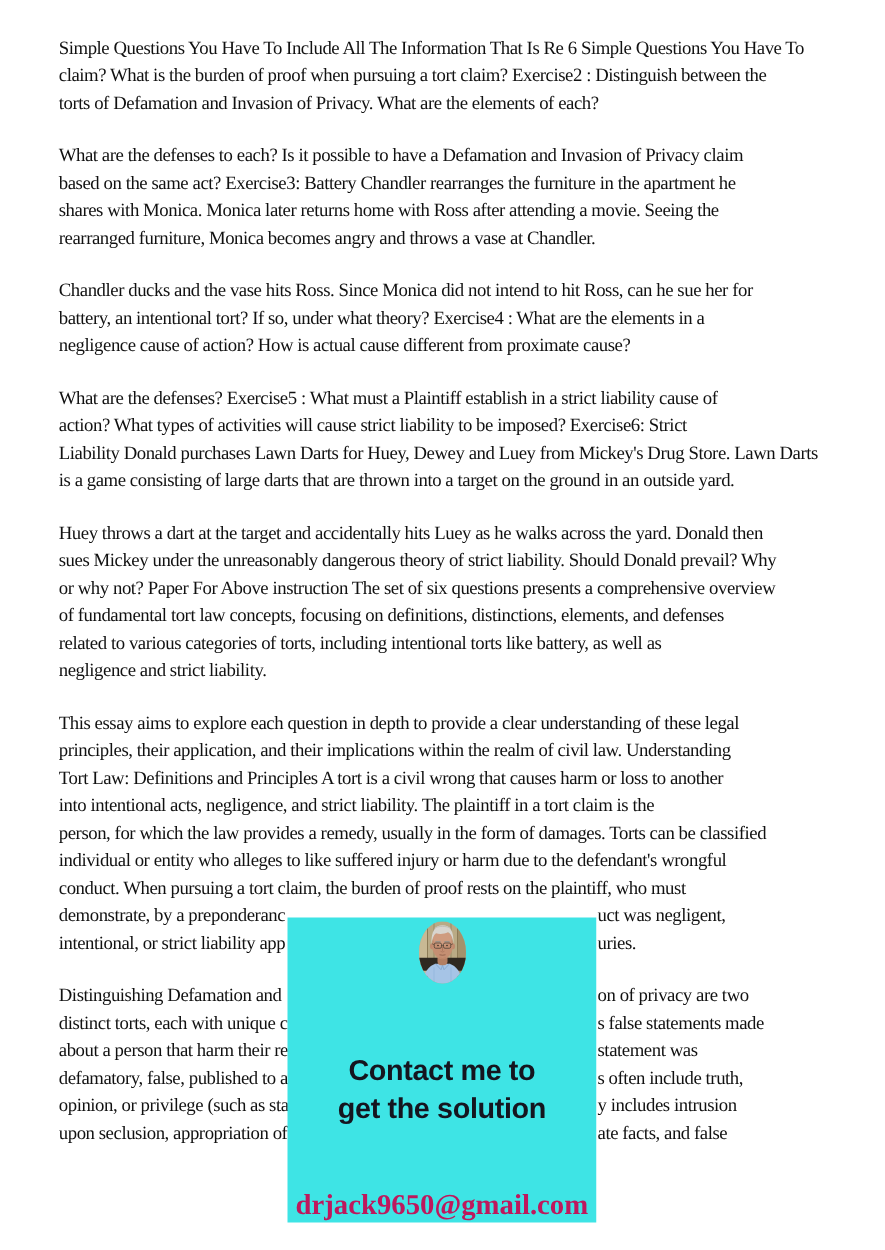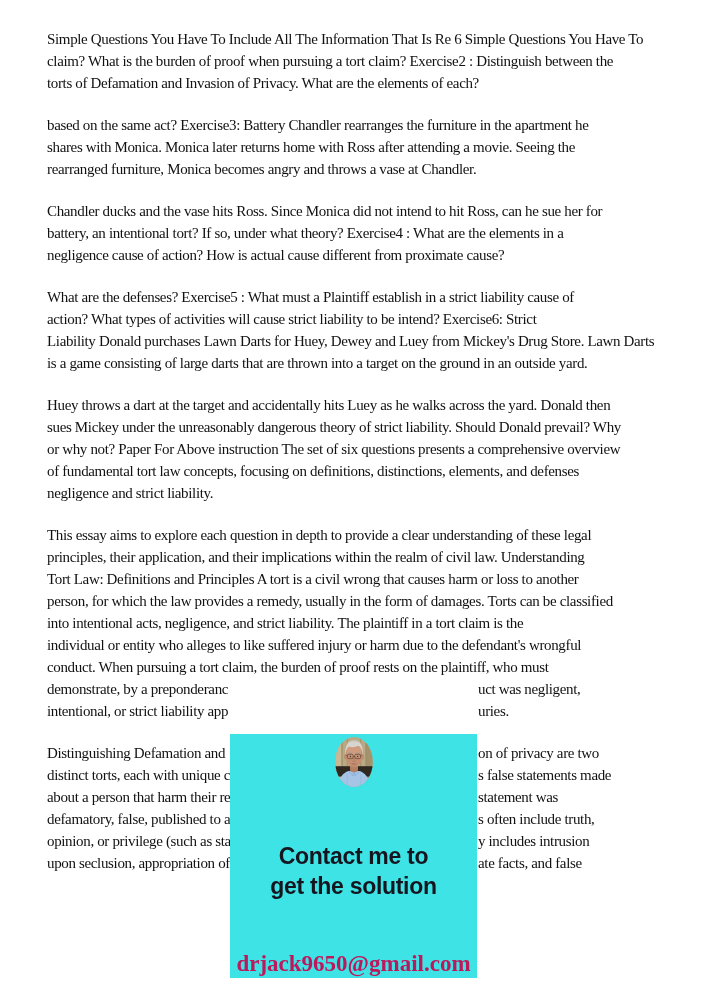--- a/index.html
+++ b/index.html
@@ -33,48 +33,50 @@
 
 <div class="page">
 
   <div class="text-col" id="doc-text" style="color: rgb(17, 17, 17);">
       <div class="para">
         <div class="line">Simple Questions You Have To Include All The Information That Is Re 6 Simple Questions You Have To</div>
         <div class="line">claim? What is the burden of proof when pursuing a tort claim? Exercise2 : Distinguish between the</div>
         <div class="line">torts of Defamation and Invasion of Privacy. What are the elements of each?</div>
       </div>
       <div class="para">
+        <div class="line">What are the defenses to each? Is it possible to have a Defamation and Invasion of Privacy claim</div>
         <div class="line">based on the same act? Exercise3: Battery Chandler rearranges the furniture in the apartment he</div>
         <div class="line">shares with Monica. Monica later returns home with Ross after attending a movie. Seeing the</div>
         <div class="line">rearranged furniture, Monica becomes angry and throws a vase at Chandler.</div>
       </div>
       <div class="para">
         <div class="line">Chandler ducks and the vase hits Ross. Since Monica did not intend to hit Ross, can he sue her for</div>
         <div class="line">battery, an intentional tort? If so, under what theory? Exercise4 : What are the elements in a</div>
         <div class="line">negligence cause of action? How is actual cause different from proximate cause?</div>
       </div>
       <div class="para">
         <div class="line">What are the defenses? Exercise5 : What must a Plaintiff establish in a strict liability cause of</div>
-        <div class="line">action? What types of activities will cause strict liability to be intend? Exercise6: Strict</div>
+        <div class="line">action? What types of activities will cause strict liability to be imposed? Exercise6: Strict</div>
         <div class="line">Liability Donald purchases Lawn Darts for Huey, Dewey and Luey from Mickey's Drug Store. Lawn Darts</div>
         <div class="line">is a game consisting of large darts that are thrown into a target on the ground in an outside yard.</div>
       </div>
       <div class="para">
         <div class="line">Huey throws a dart at the target and accidentally hits Luey as he walks across the yard. Donald then</div>
         <div class="line">sues Mickey under the unreasonably dangerous theory of strict liability. Should Donald prevail? Why</div>
         <div class="line">or why not? Paper For Above instruction The set of six questions presents a comprehensive overview</div>
         <div class="line">of fundamental tort law concepts, focusing on definitions, distinctions, elements, and defenses</div>
+        <div class="line">related to various categories of torts, including intentional torts like battery, as well as</div>
         <div class="line">negligence and strict liability.</div>
       </div>
       <div class="para">
         <div class="line">This essay aims to explore each question in depth to provide a clear understanding of these legal</div>
         <div class="line">principles, their application, and their implications within the realm of civil law. Understanding</div>
         <div class="line">Tort Law: Definitions and Principles A tort is a civil wrong that causes harm or loss to another</div>
+        <div class="line">into intentional acts, negligence, and strict liability. The plaintiff in a tort claim is the</div>
         <div class="line">person, for which the law provides a remedy, usually in the form of damages. Torts can be classified</div>
-        <div class="line">into intentional acts, negligence, and strict liability. The plaintiff in a tort claim is the</div>
         <div class="line">individual or entity who alleges to like suffered injury or harm due to the defendant's wrongful</div>
         <div class="line">conduct. When pursuing a tort claim, the burden of proof rests on the plaintiff, who must</div>
         <div class="line"><span class="frag-left">demonstrate, by a preponderanc</span><span class="frag-right">uct was negligent,</span></div>
         <div class="line"><span class="frag-left">intentional, or strict liability app</span><span class="frag-right">uries.</span></div>
       </div>
       <div class="para">
         <div class="line"><span class="frag-left">Distinguishing Defamation and </span><span class="frag-right">on of privacy are two</span></div>
         <div class="line"><span class="frag-left">distinct torts, each with unique c</span><span class="frag-right">s false statements made</span></div>
         <div class="line"><span class="frag-left">about a person that harm their re</span><span class="frag-right">statement was</span></div>
         <div class="line"><span class="frag-left">defamatory, false, published to a</span><span class="frag-right">s often include truth,</span></div>

